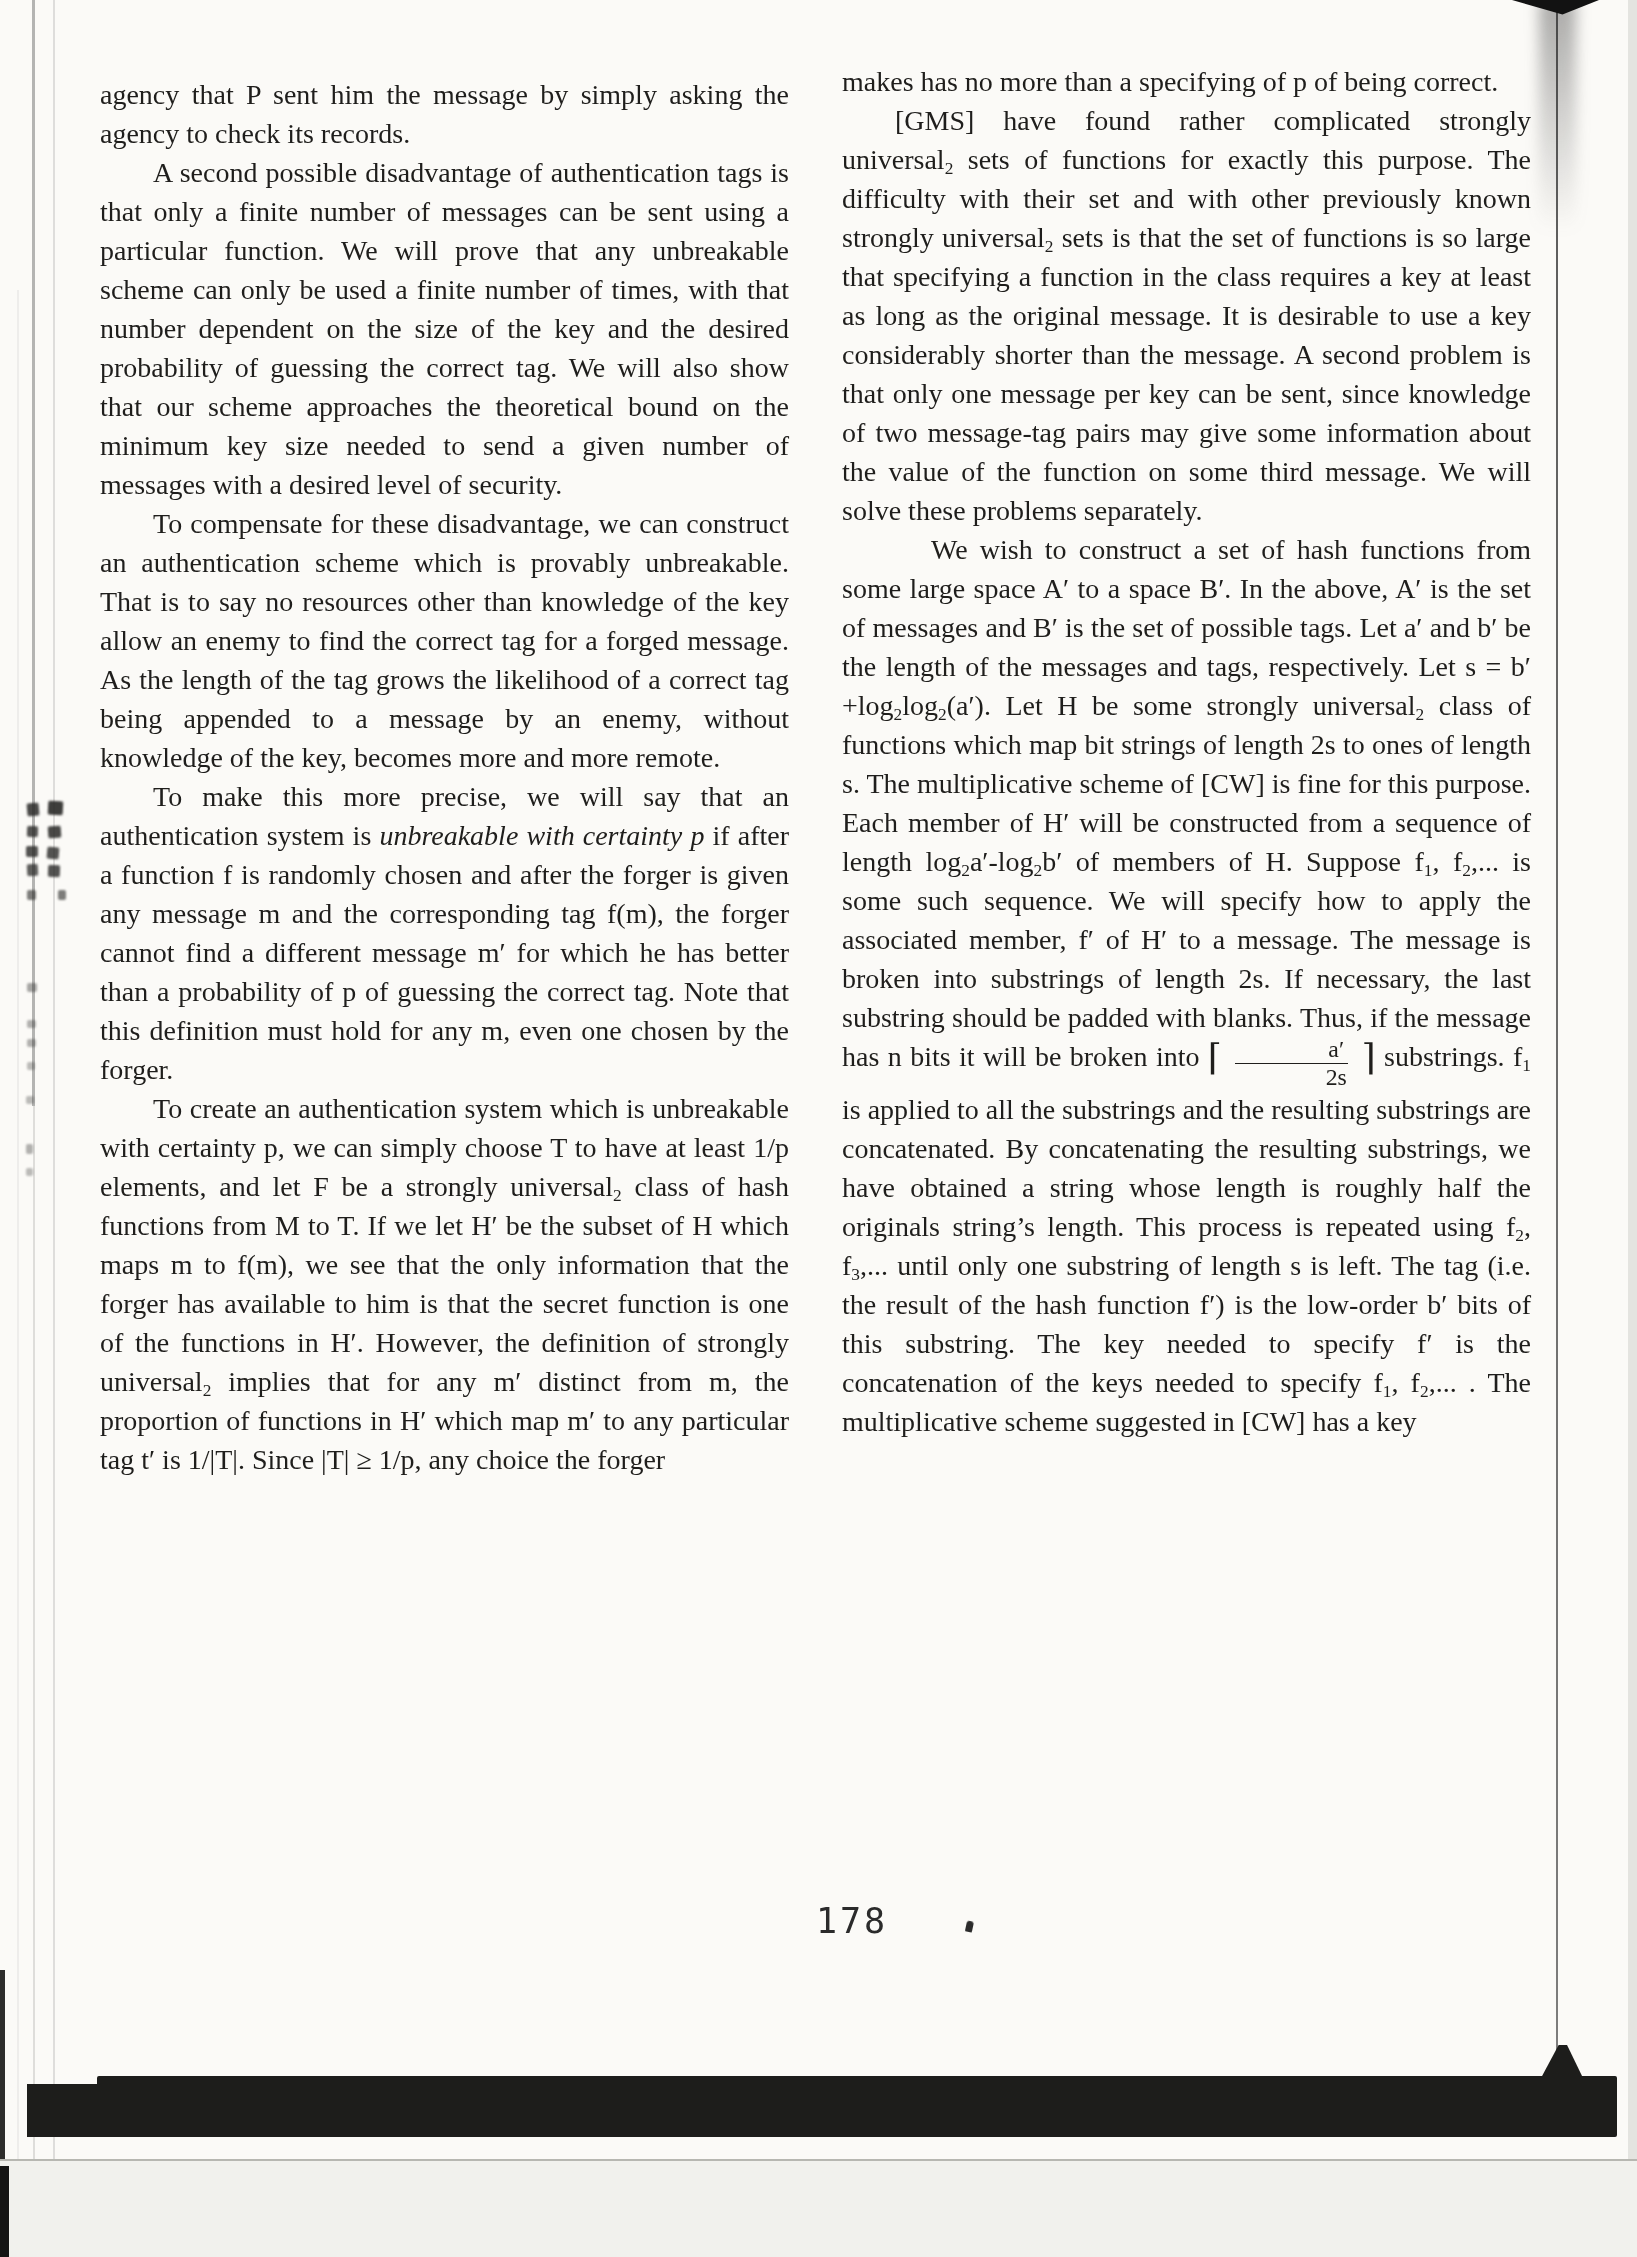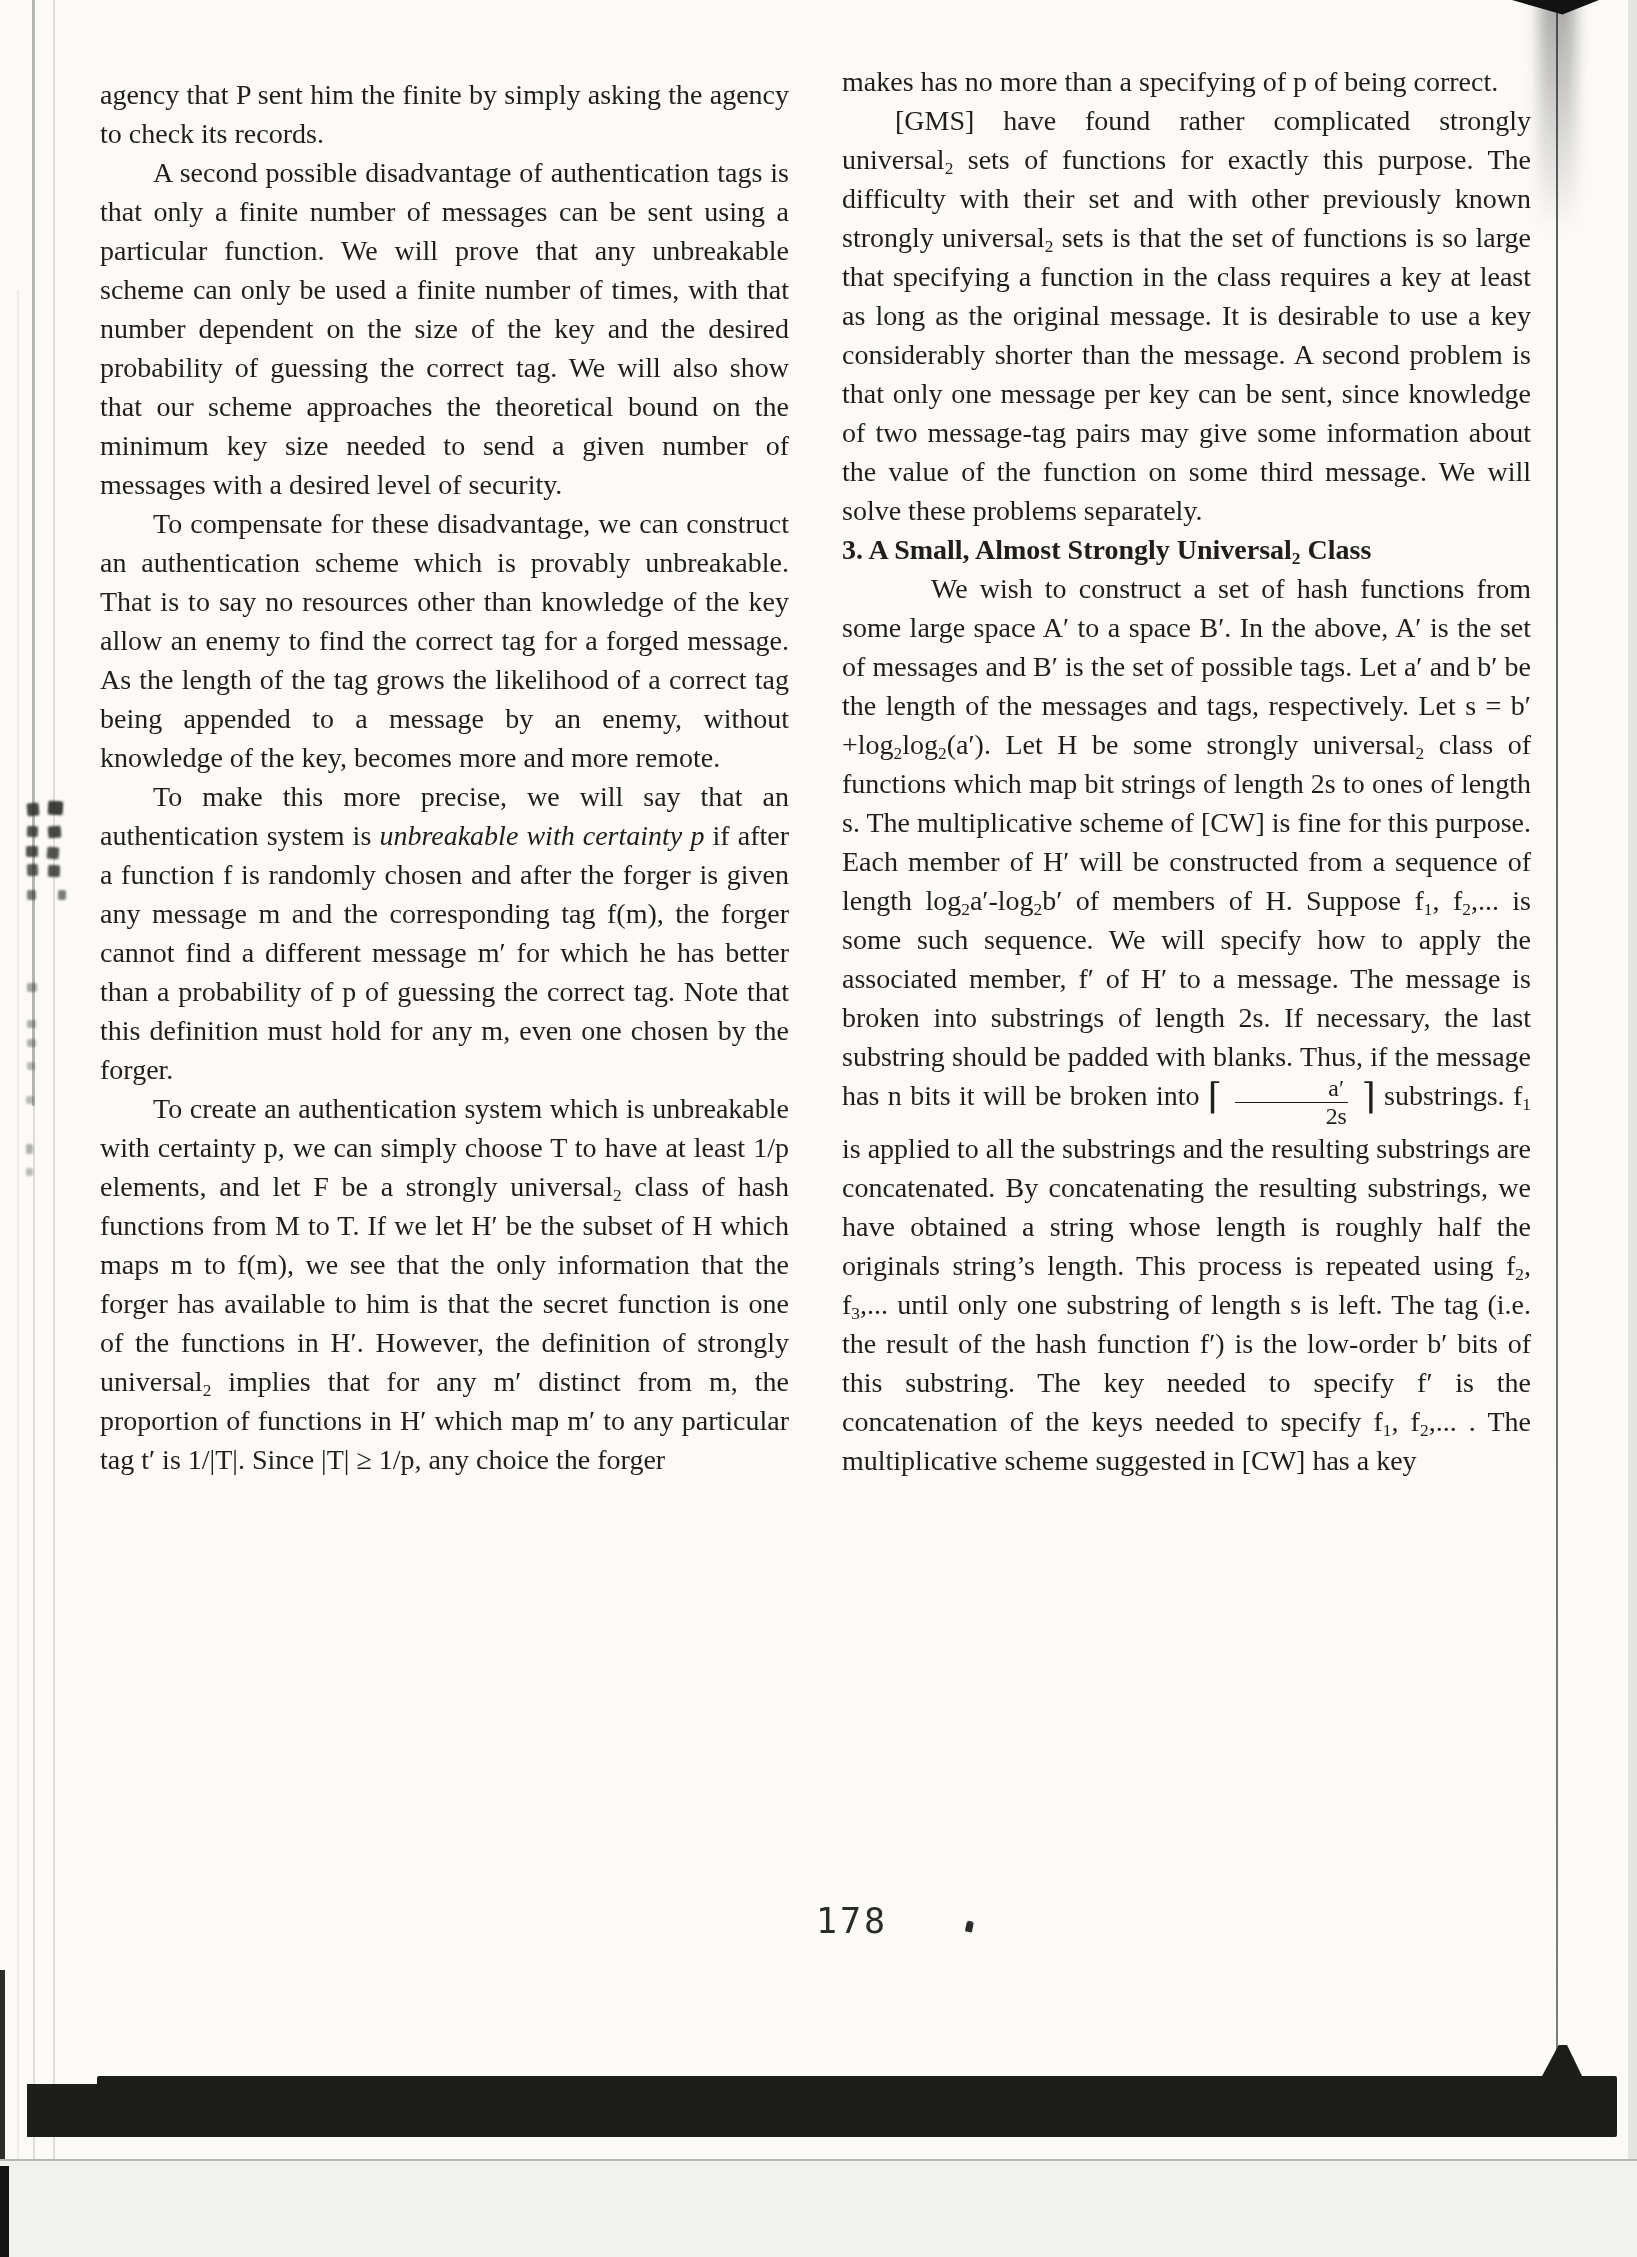--- a/index.html
+++ b/index.html
@@ -89,28 +89,27 @@
       <div class="smudge" style="left: 27px; top: 983px; width: 9.7px; height: 8.7px; opacity: 0.4; transform: rotate(0deg);"></div>
       <div class="smudge" style="left: 27px; top: 1020px; width: 8.7px; height: 7.7px; opacity: 0.35; transform: rotate(0deg);"></div>
       <div class="smudge" style="left: 27px; top: 1039px; width: 8.7px; height: 7.7px; opacity: 0.35; transform: rotate(0deg);"></div>
       <div class="smudge" style="left: 27px; top: 1062px; width: 7.7px; height: 7.7px; opacity: 0.3; transform: rotate(0deg);"></div>
       <div class="smudge" style="left: 26px; top: 1096px; width: 7.7px; height: 7.7px; opacity: 0.3; transform: rotate(0deg);"></div>
       <div class="smudge" style="left: 26px; top: 1144px; width: 6.8px; height: 9.7px; opacity: 0.35; transform: rotate(0deg);"></div>
       <div class="smudge" style="left: 26px; top: 1168px; width: 6.8px; height: 7.7px; opacity: 0.3; transform: rotate(0deg);"></div>
     </div>
 
   <div class="col col-left" id="col-left">
-      <p class="plain gap-none"><span>agency that P sent him the finite by simply asking the agency to check its records.</span></p>
+      <p class="plain gap-none"><span>agency that P sent him the message by simply asking the agency to check its records.</span></p>
       <p class="indent gap-normal"><span>A second possible disadvantage of authentication tags is that only a finite number of messages can be sent using a particular function.  We will prove that any unbreakable scheme can only be used a finite number of times, with that number dependent on the size of the key and the desired probability of guessing the correct tag.  We will also show that our scheme approaches the theoretical bound on the minimum key size needed to send a given number of messages with a desired level of security.</span></p>
       <p class="indent gap-normal"><span>To compensate for these disadvantage, we can construct an authentication scheme which is provably unbreakable.  That is to say no resources other than knowledge of the key allow an enemy to find the correct tag for a forged message.  As the length of the tag grows the likelihood of a correct tag being appended to a message by an enemy, without knowledge of the key, becomes more and more remote.</span></p>
       <p class="indent gap-normal"><span>To make this more precise, we will say that an authentication system is </span><span class="em">unbreakable with certainty p</span><span> if after a function f is randomly chosen and after the forger is given any message m and the corresponding tag f(m), the forger cannot find a different message m′ for which he has better than a probability of p of guessing the correct tag.  Note that this definition must hold for any m, even one chosen by the forger.</span></p>
       <p class="indent gap-normal"><span>To create an authentication system which is unbreakable with certainty p, we can simply choose T to have at least 1/p elements, and let F be a strongly universal</span><sub>2</sub><span> class of hash functions from M to T.  If we let H′ be the subset of H which maps m to f(m), we see that the only information that the forger has available to him is that the secret function is one of the functions in H′.  However, the definition of strongly universal</span><sub>2</sub><span> implies that for any m′ distinct from m, the proportion of functions in H′ which map m′ to any particular tag t′ is 1/|T|.  Since |T| ≥ 1/p, any choice the forger</span></p>
     </div>
   <div class="col col-right" id="col-right">
       <p class="plain gap-none"><span>makes has no more than a specifying of p of being correct.</span></p>
       <p class="indent gap-normal"><span>[GMS] have found rather complicated strongly universal</span><sub>2</sub><span> sets of functions for exactly this purpose.  The difficulty with their set and with other previously known strongly universal</span><sub>2</sub><span> sets is that the set of functions is so large that specifying a function in the class requires a key at least as long as the original message.  It is desirable to use a key considerably shorter than the message.  A second problem is that only one message per key can be sent, since knowledge of two message-tag pairs may give some information about the value of the function on some third message.  We will solve these problems separately.</span></p>
-      <p class="heading gap-large"><span>3. A Small, Almost Strongly Universal</span><sub>2</sub><span> Class</span></p>
       <p class="indent-lg gap-none"><span>We wish to construct a set of hash functions from some large space A′ to a space B′.  In the above, A′ is the set of messages and B′ is the set of possible tags.  Let a′ and b′ be the length of the messages and tags, respectively.  Let s = b′+log</span><sub>2</sub><span>log</span><sub>2</sub><span>(a′).  Let H be some strongly universal</span><sub>2</sub><span> class of functions which map bit strings of length 2s to ones of length s.  The multiplicative scheme of [CW] is fine for this purpose.  Each member of H′ will be constructed from a sequence of length log</span><sub>2</sub><span>a′-log</span><sub>2</sub><span>b′ of members of H.  Suppose f</span><sub>1</sub><span>, f</span><sub>2</sub><span>,... is some such sequence.  We will specify how to apply the associated member, f′ of H′ to a message.  The message is broken into substrings of length 2s.  If necessary, the last substring should be padded with blanks. Thus, if the message has n bits it will be broken into </span><span class="ceil">⌈ </span><span class="frac"><span class="num">a′</span><span class="den">2s</span></span><span class="ceil"> ⌉</span><span> substrings.  f</span><sub>1</sub><span> is applied to all the substrings and the resulting substrings are concatenated.  By concatenating the resulting substrings, we have obtained a string whose length is roughly half the originals string’s length.  This process is repeated using f</span><sub>2</sub><span>, f</span><sub>3</sub><span>,... until only one substring of length s is left.  The tag (i.e. the result of the hash function f′) is the low-order b′ bits of this substring.  The key needed to specify f′ is the concatenation of the keys needed to specify f</span><sub>1</sub><span>, f</span><sub>2</sub><span>,... .  The multiplicative scheme suggested in [CW] has a key</span></p>
     </div>
 
   <div class="page-num">178</div>
 </div>
 
 
 </body></html>

